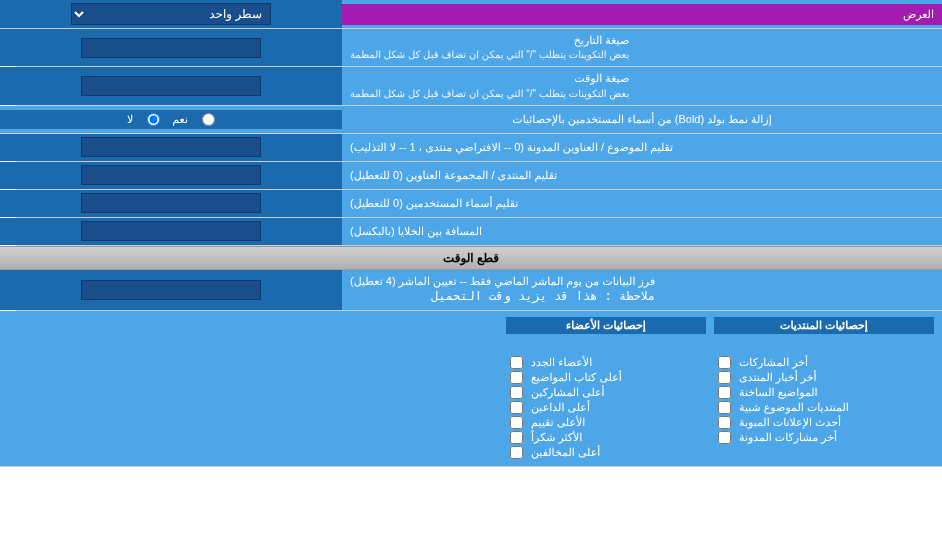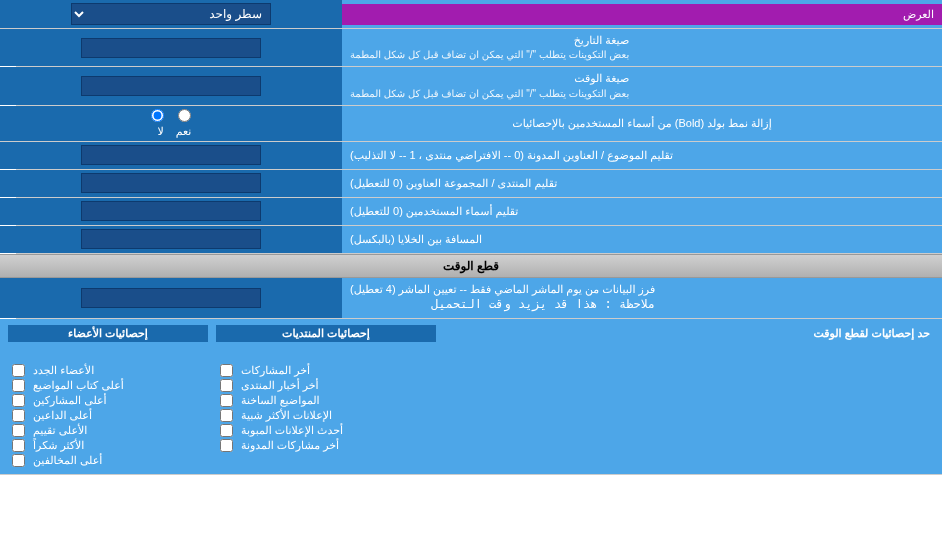--- a/index.html
+++ b/index.html
@@ -110,23 +110,22 @@
       display: flex;
       align-items: center;
       justify-content: center;
       gap: 12px;
       padding: 3px 8px;
     }
     .radio-row label {
       color: #fff;
       font-size: 11px;
       display: flex;
-      align-items: flex-start;
-      gap: 3px;
-      flex-direction: column;
+      align-items: center;
+      gap: 14px;
     }
 
     
     .stats-section {
       background: #4da6e8;
       padding: 6px 8px;
       border-bottom: 1px solid #ccc;
     }
     .stats-col-label {
       background: #1a6aad;
@@ -263,41 +262,38 @@
     </div>
   </div>
   <div class="input-cell w-input-narrow">
     <input type="text" style="width: 180px;">
   </div>
 </div>
 
 <div class="stats-section">
   <div style="display:flex; gap:8px;">
 
-    <div style="flex:1; display:flex; flex-direction:column; justify-content:flex-start;">
-      <div style="color:#fff; font-size:11px; font-weight:bold; text-align:right; padding:2px 4px;">حد إحصائيات لقطع الوقت</div>
-    </div>
 
     <div style="width:220px; flex-shrink:0;">
       <div class="stats-col-label">إحصائيات المنتديات</div>
       <div id="stats-posts-items">
           <div class="stat-item">
             <span>أخر المشاركات</span>
             <input type="checkbox" style="">
           </div>
           <div class="stat-item">
             <span>أخر أخبار المنتدى</span>
             <input type="checkbox" style="">
           </div>
           <div class="stat-item">
             <span>المواضيع الساخنة</span>
             <input type="checkbox" style="">
           </div>
           <div class="stat-item">
-            <span>الإعلانات الأكثر شبية</span>
+            <span>المنتديات الموضوع شبية</span>
             <input type="checkbox" style="">
           </div>
           <div class="stat-item">
             <span>أحدث الإعلانات المبوبة</span>
             <input type="checkbox" style="">
           </div>
           <div class="stat-item">
             <span>أخر مشاركات المدونة</span>
             <input type="checkbox" style="">
           </div>

